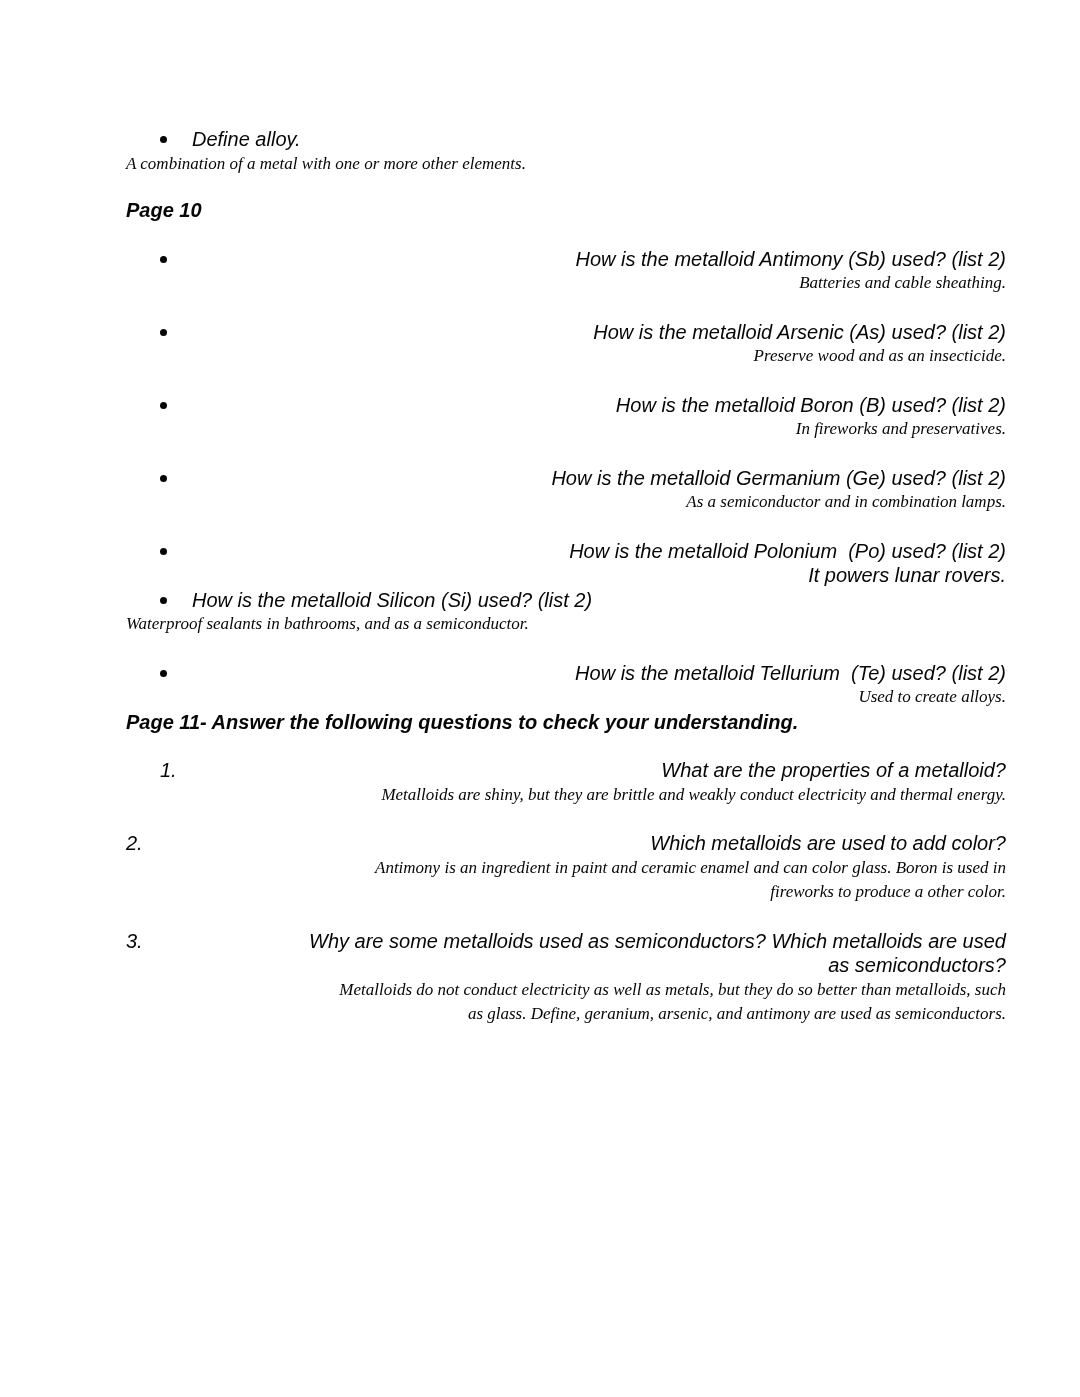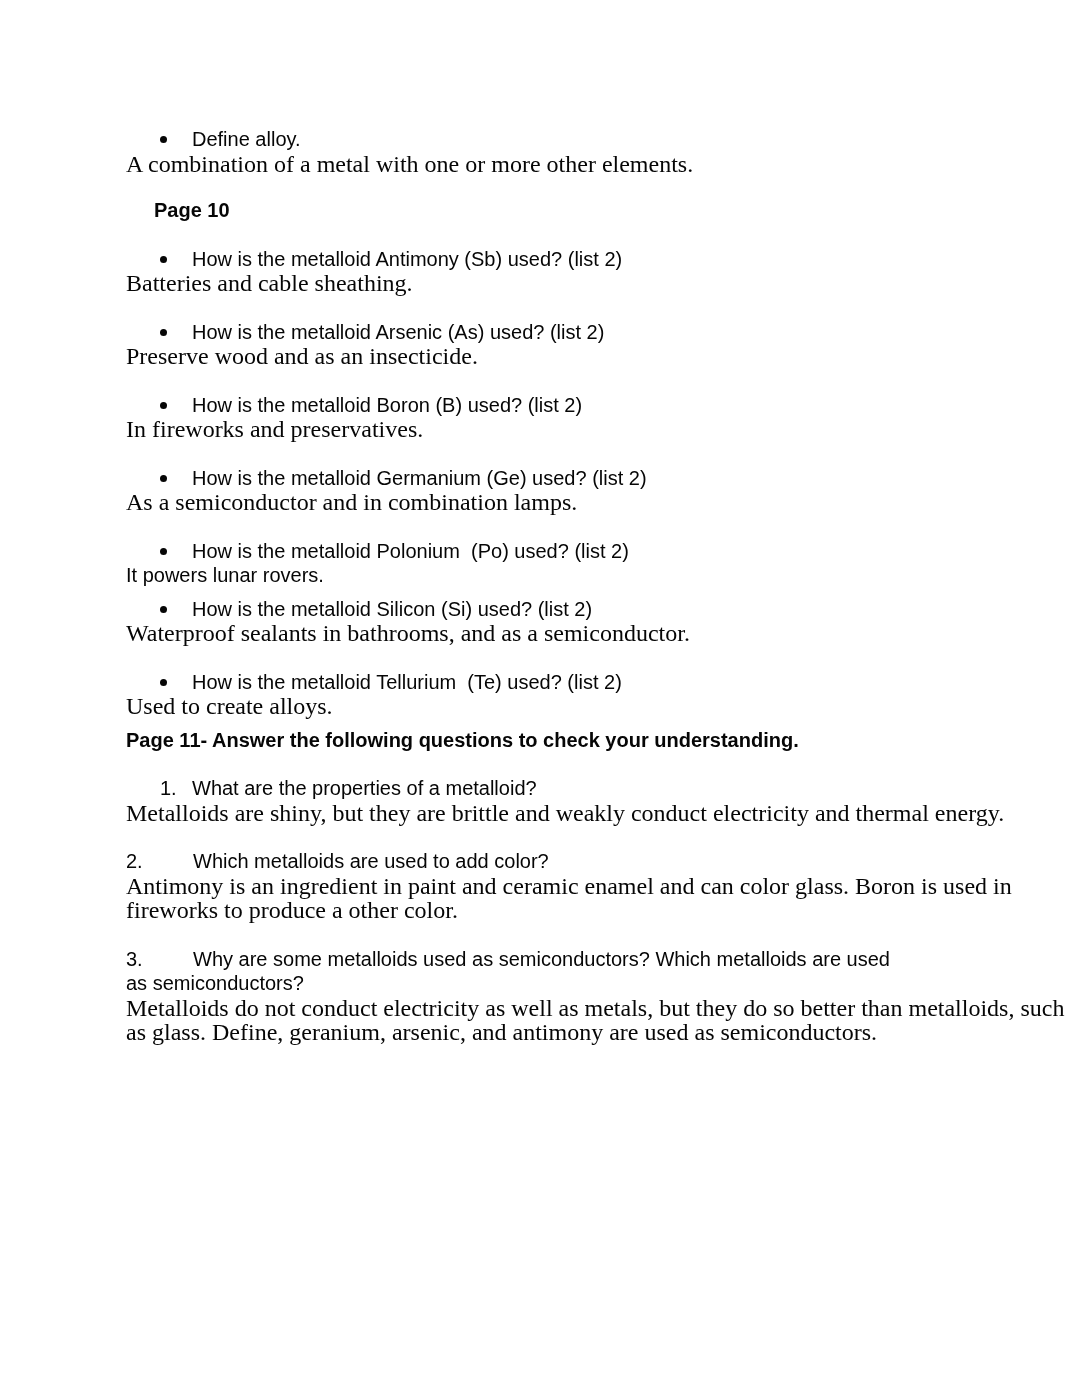--- a/index.html
+++ b/index.html
@@ -4,36 +4,37 @@
 <style>
   * { margin: 0; padding: 0; box-sizing: border-box; }
   html, body { background: #ffffff; }
   .page {
     position: relative;
     width: 1080px;
     height: 1397px;
     background: #ffffff;
     overflow: hidden;
     color: #060606;
+    font-style: italic;
   }
   .content {
     position: absolute;
     left: 126px;
     top: 127px;
     width: 880px;
     line-height: 24.5px;
   }
   .sans  { font-family: "Liberation Sans", sans-serif;  font-size: 20px; }
-  .serif { font-family: "Liberation Serif", serif;      font-size: 24px; }
+  .serif { font-family: "Liberation Serif", serif;      font-size: 17px; }
   .bold  { font-weight: bold; }
   .line  { white-space: pre; }           
-  .gap   { margin-top: 24px; }           
-  .gap-h1{ margin-top: 22px; margin-left: 28px; }           
+  .gap   { margin-top: 24px; text-align: right; }           
+  .gap-h1{ margin-top: 22px; }           
   .gap-big{ margin-top: 48px; }          
-  .no-gap{ margin-top: 9px; }
+  .no-gap{ margin-top: 0; }
 
   .q-line { position: relative; padding-left: 66px; }
   .bullet-dot {
     position: absolute;
     left: 34px;
     top: 9px;
     width: 7px;
     height: 7px;
     border-radius: 50%;
     background: #060606;

